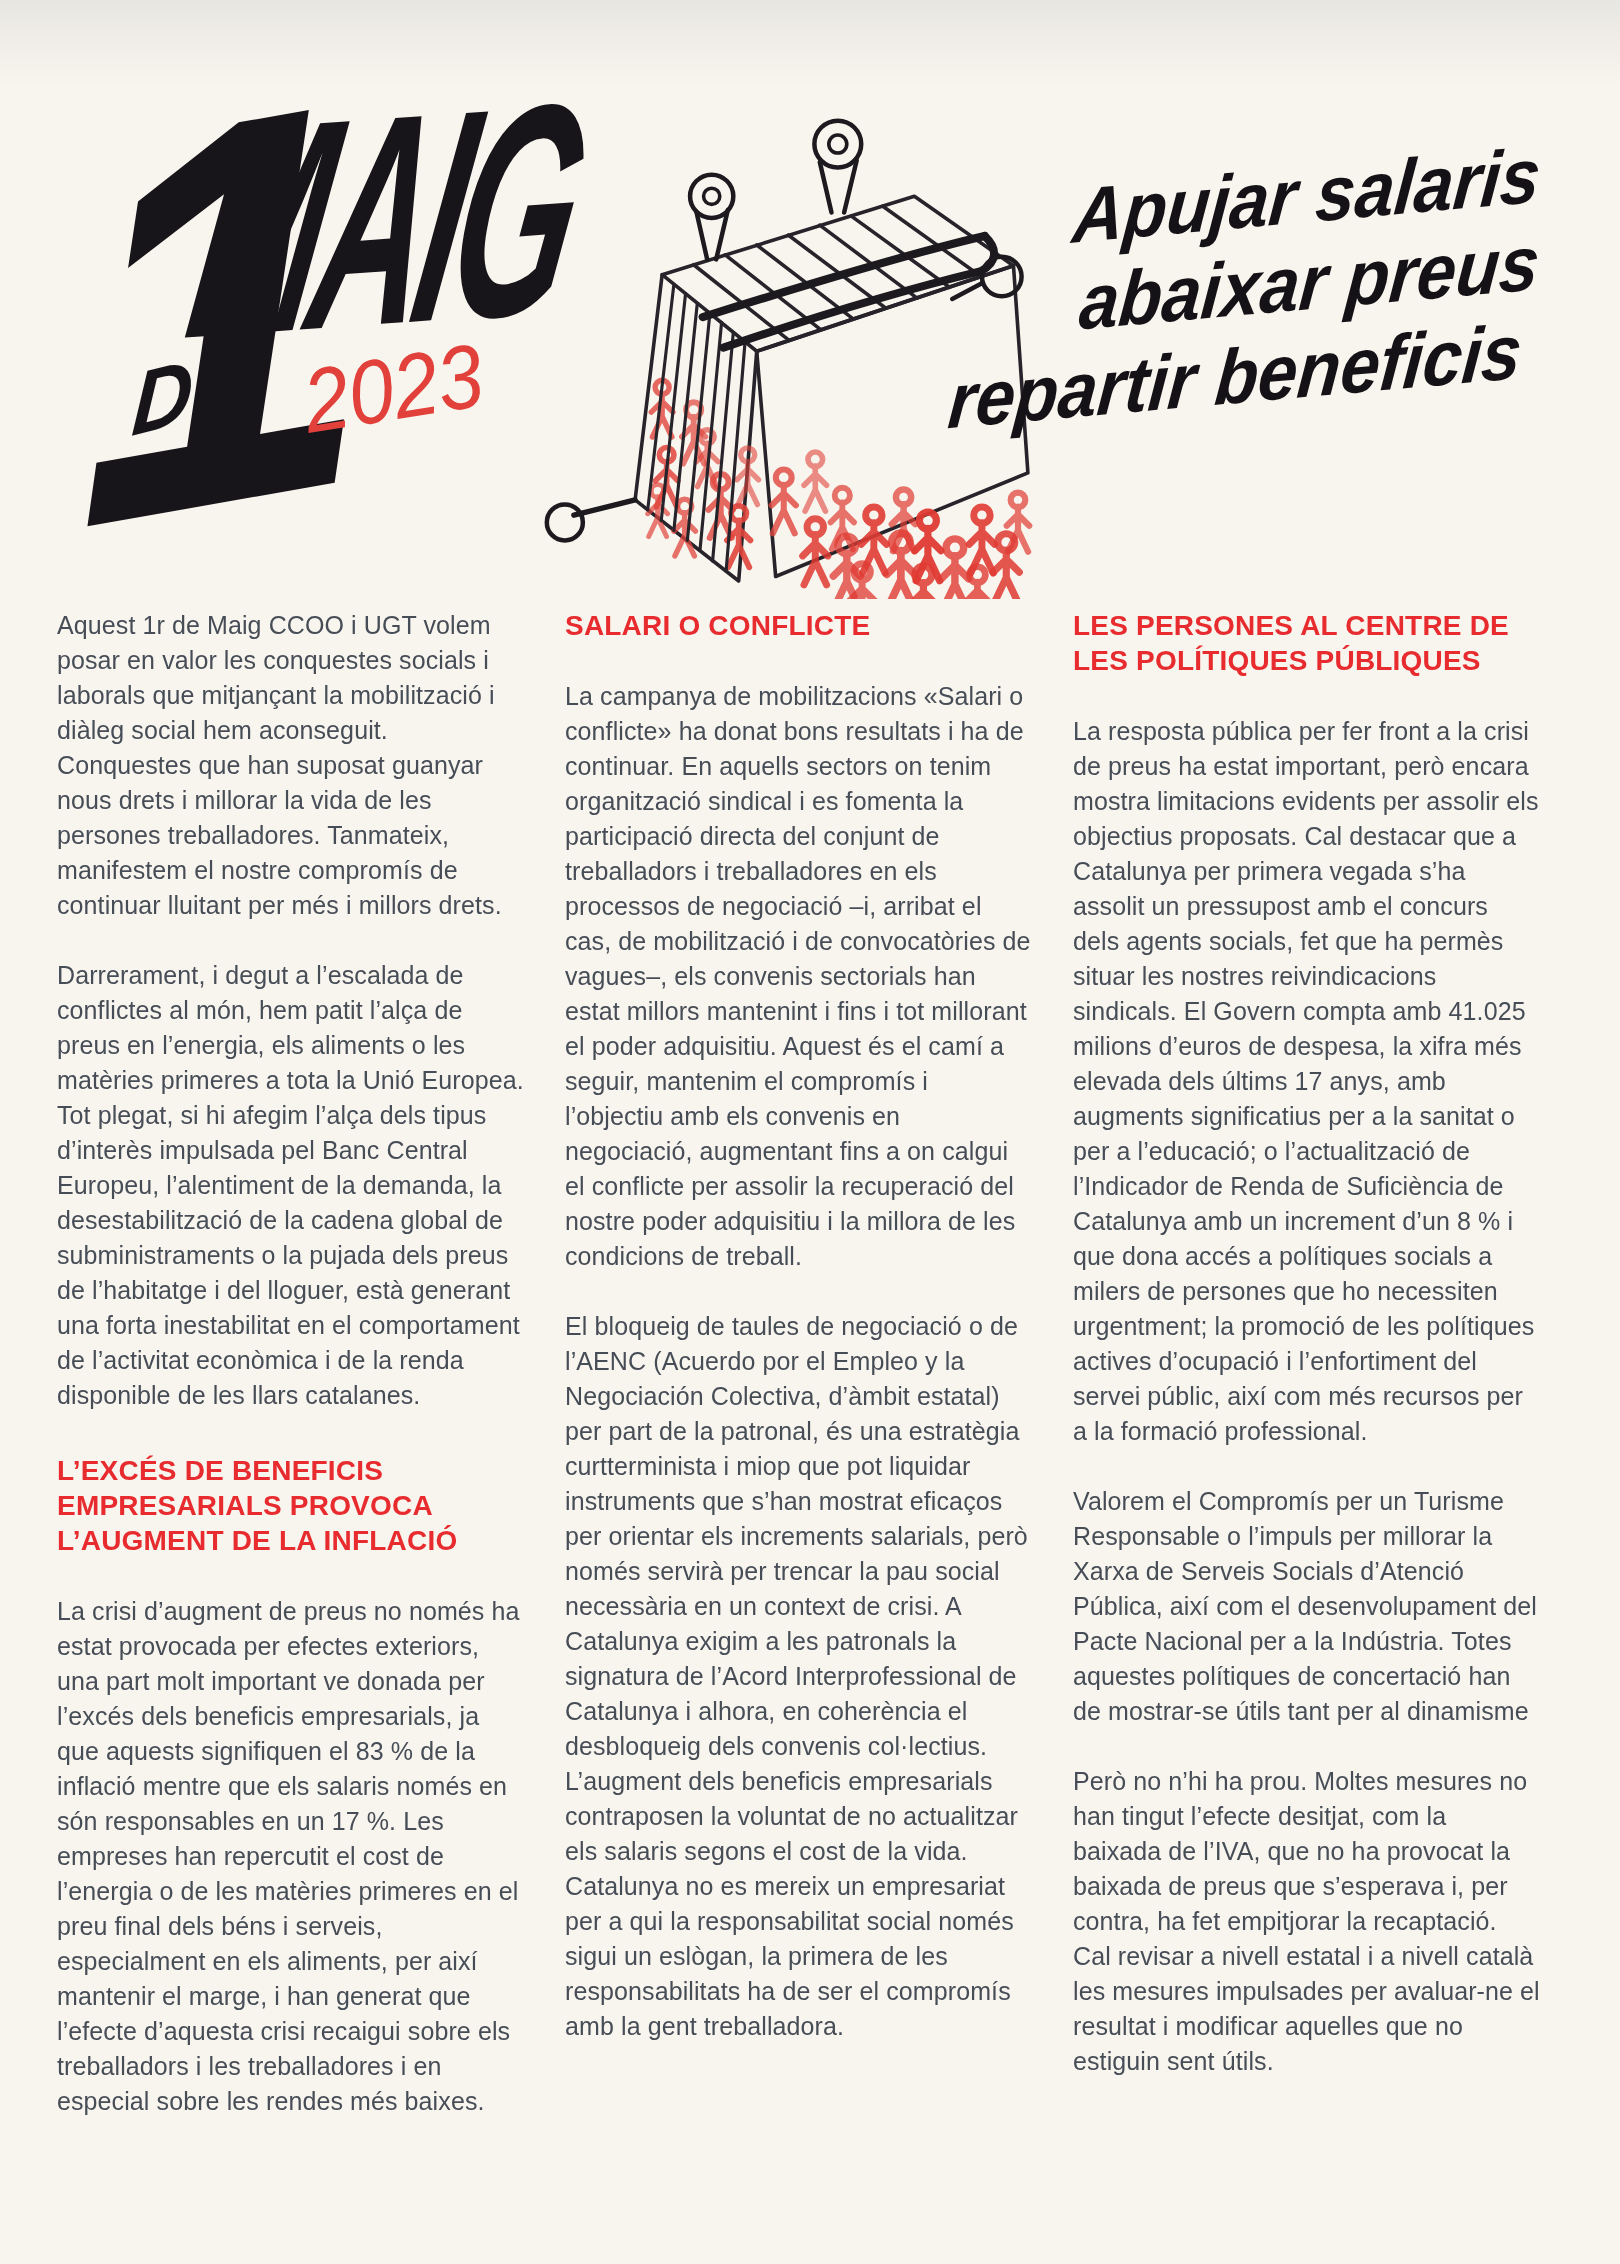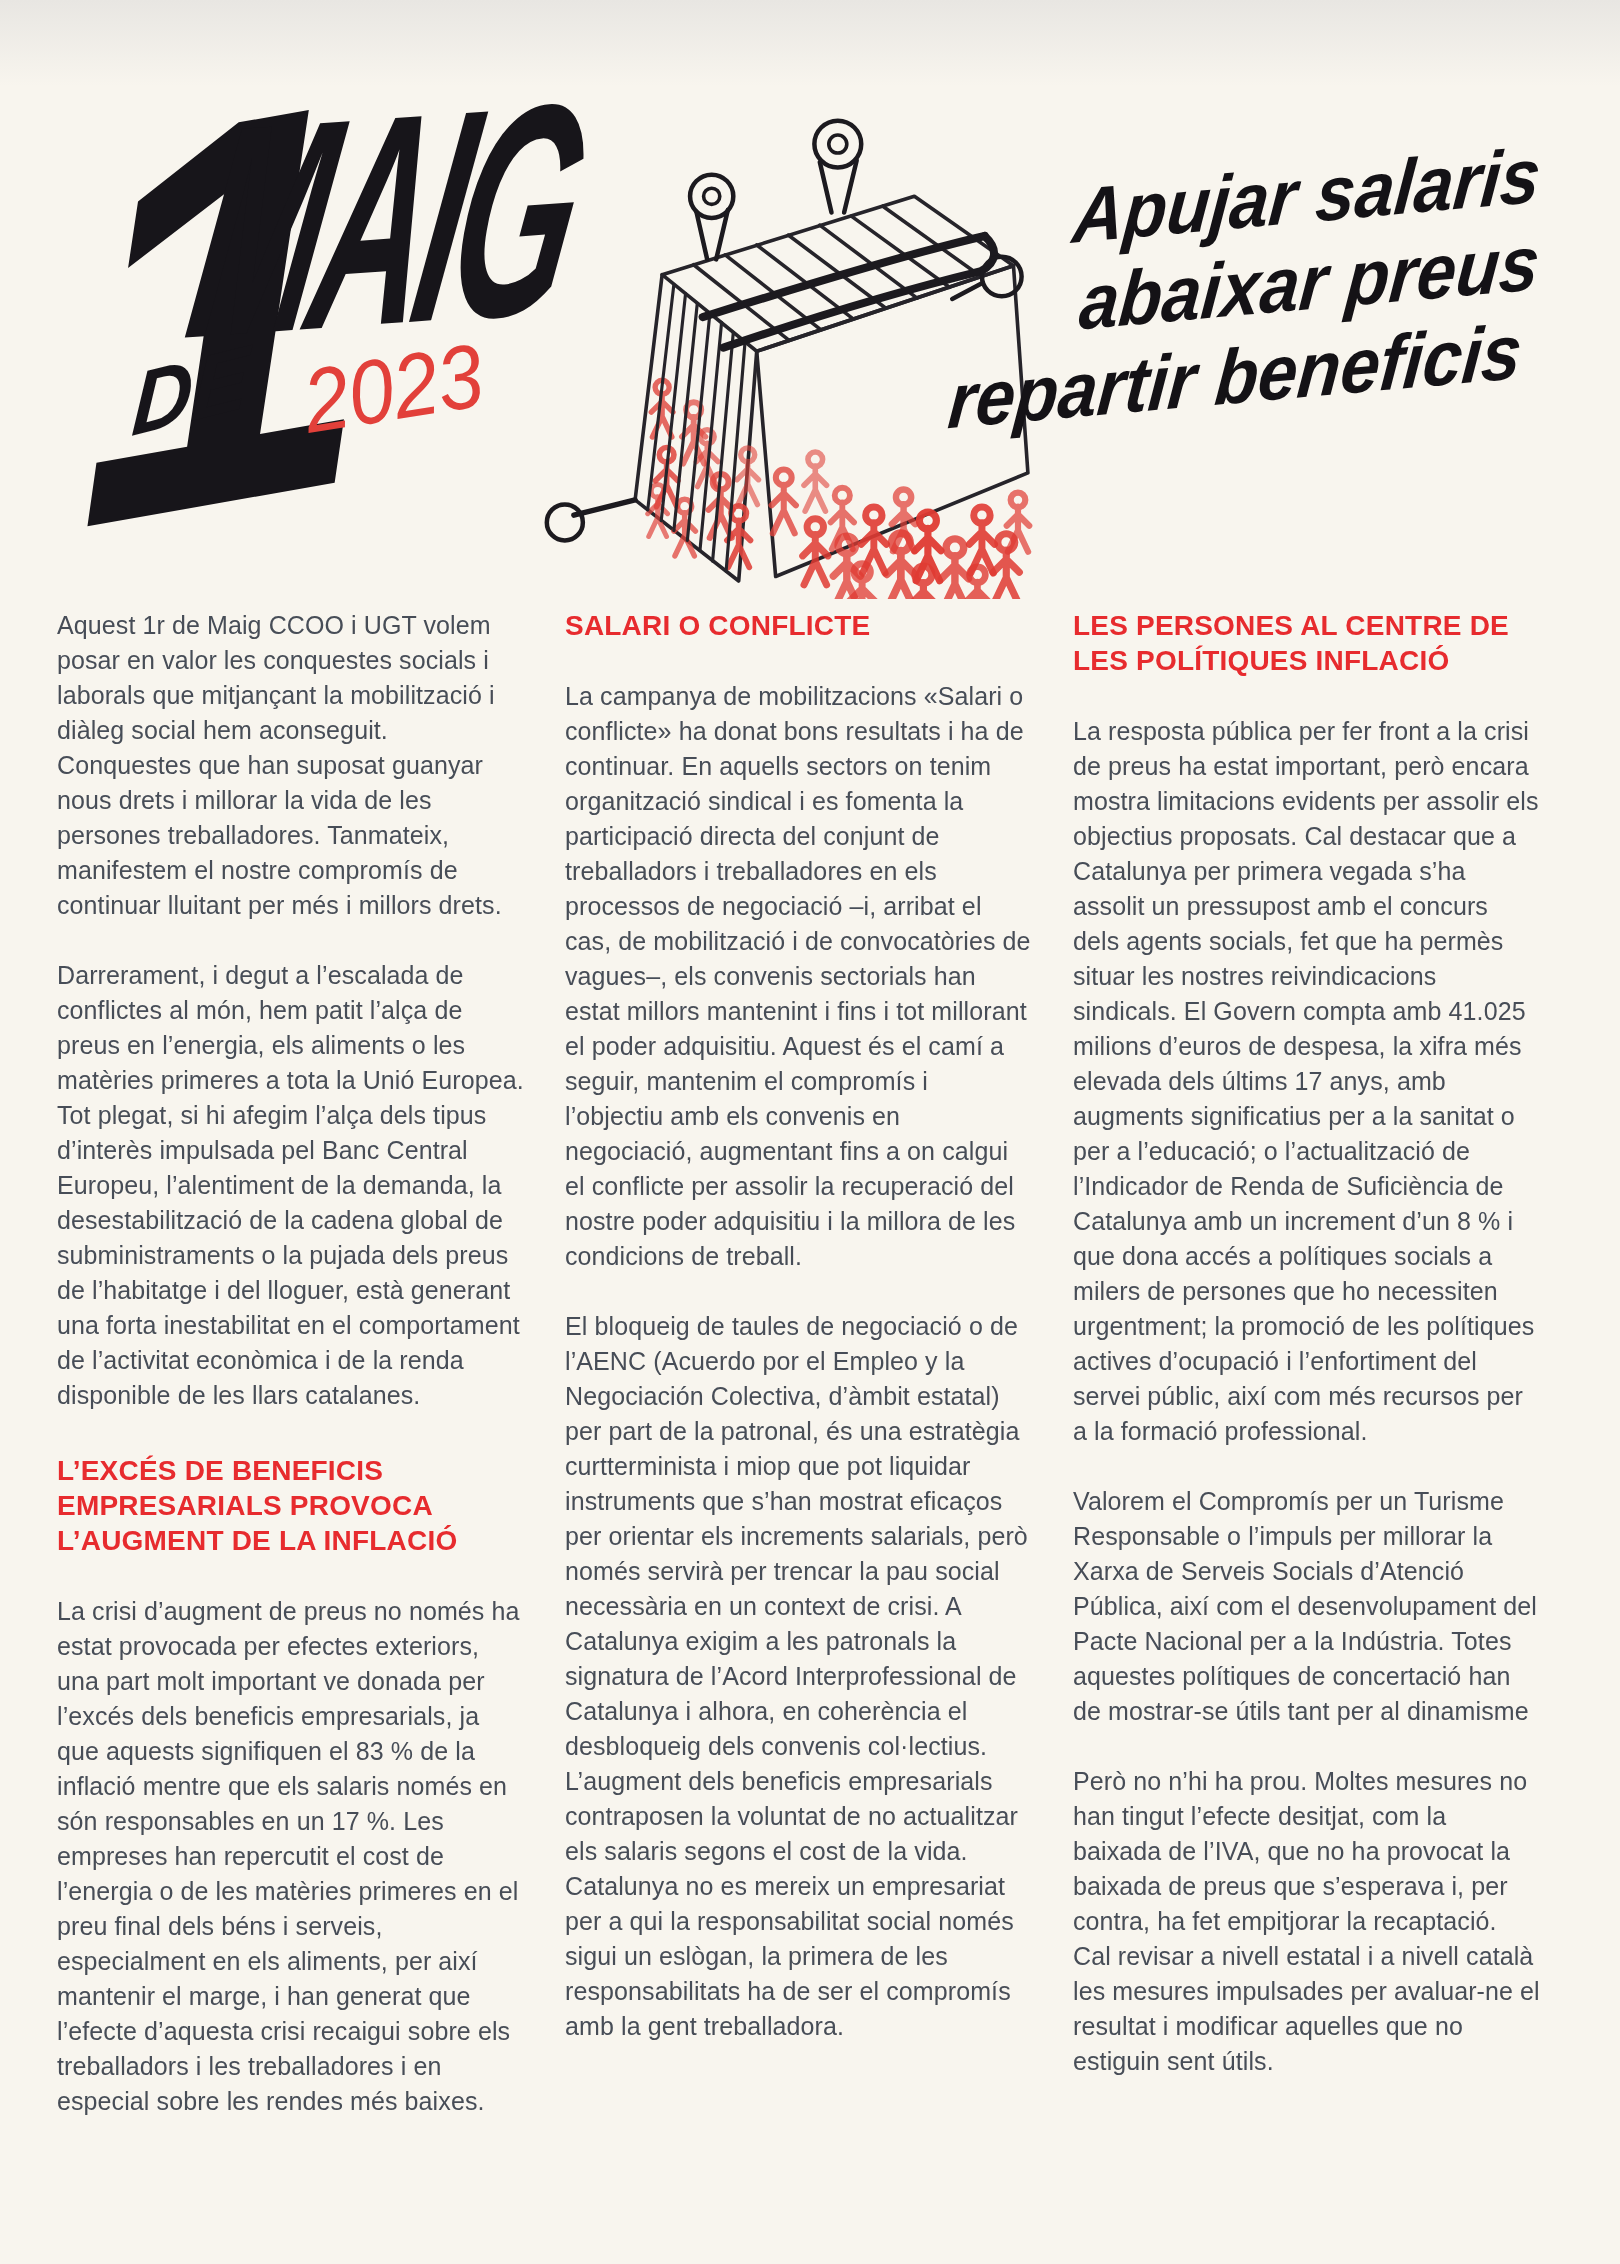--- a/index.html
+++ b/index.html
@@ -160,21 +160,21 @@
       <p>Darrerament, i degut a l’escalada de conflictes al món, hem patit l’alça de preus en l’energia, els aliments o les matèries primeres a tota la Unió Europea. Tot plegat, si hi afegim l’alça dels tipus d’interès impulsada pel Banc Central Europeu, l’alentiment de la demanda, la desestabilització de la cadena global de subministraments o la pujada dels preus de l’habitatge i del lloguer, està generant una forta inestabilitat en el comportament de l’activitat econòmica i de la renda disponible de les llars catalanes.</p>
       <h2 style="color:#e72b2e;">L’EXCÉS DE BENEFICIS EMPRESARIALS PROVOCA L’AUGMENT DE LA INFLACIÓ</h2>
       <p>La crisi d’augment de preus no només ha estat provocada per efectes exteriors, una part molt important ve donada per l’excés dels beneficis empresarials, ja que aquests signifiquen el 83 % de la inflació mentre que els salaris només en són responsables en un 17 %. Les empreses han repercutit el cost de l’energia o de les matèries primeres en el preu final dels béns i serveis, especialment en els aliments, per així mantenir el marge, i han generat que l’efecte d’aquesta crisi recaigui sobre els treballadors i les treballadores i en especial sobre les rendes més baixes.</p>
     </div>
     <div class="col">
       <h2 style="color:#e72b2e;">SALARI O CONFLICTE</h2>
       <p>La campanya de mobilitzacions «Salari o conflicte» ha donat bons resultats i ha de continuar. En aquells sectors on tenim organització sindical i es fomenta la participació directa del conjunt de treballadors i treballadores en els processos de negociació –i, arribat el cas, de mobilització i de convocatòries de vagues–, els convenis sectorials han estat millors mantenint i fins i tot millorant el poder adquisitiu. Aquest és el camí a seguir, mantenim el compromís i l’objectiu amb els convenis en negociació, augmentant fins a on calgui el conflicte per assolir la recuperació del nostre poder adquisitiu i la millora de les condicions de treball.</p>
       <p>El bloqueig de taules de negociació o de l’AENC (Acuerdo por el Empleo y la Negociación Colectiva, d’àmbit estatal) per part de la patronal, és una estratègia curtterminista i miop que pot liquidar instruments que s’han mostrat eficaços per orientar els increments salarials, però només servirà per trencar la pau social necessària en un context de crisi. A Catalunya exigim a les patronals la signatura de l’Acord Interprofessional de Catalunya i alhora, en coherència el desbloqueig dels convenis col·lectius. L’augment dels beneficis empresarials contraposen la voluntat de no actualitzar els salaris segons el cost de la vida. Catalunya no es mereix un empresariat per a qui la responsabilitat social només sigui un eslògan, la primera de les responsabilitats ha de ser el compromís amb la gent treballadora.</p>
     </div>
     <div class="col">
-      <h2 style="color:#e72b2e;">LES PERSONES AL CENTRE DE LES POLÍTIQUES INFLACIÓ</h2>
+      <h2 style="color:#e72b2e;">LES PERSONES AL CENTRE DE LES POLÍTIQUES PÚBLIQUES</h2>
       <p>La resposta pública per fer front a la crisi de preus ha estat important, però encara mostra limitacions evidents per assolir els objectius proposats. Cal destacar que a Catalunya per primera vegada s’ha assolit un pressupost amb el concurs dels agents socials, fet que ha permès situar les nostres reivindicacions sindicals. El Govern compta amb 41.025 milions d’euros de despesa, la xifra més elevada dels últims 17 anys, amb augments significatius per a la sanitat o per a l’educació; o l’actualització de l’Indicador de Renda de Suficiència de Catalunya amb un increment d’un 8 % i que dona accés a polítiques socials a milers de persones que ho necessiten urgentment; la promoció de les polítiques actives d’ocupació i l’enfortiment del servei públic, així com més recursos per a la formació professional.</p>
       <p>Valorem el Compromís per un Turisme Responsable o l’impuls per millorar la Xarxa de Serveis Socials d’Atenció Pública, així com el desenvolupament del Pacte Nacional per a la Indústria. Totes aquestes polítiques de concertació han de mostrar-se útils tant per al dinamisme</p>
       <p>Però no n’hi ha prou. Moltes mesures no han tingut l’efecte desitjat, com la baixada de l’IVA, que no ha provocat la baixada de preus que s’esperava i, per contra, ha fet empitjorar la recaptació. Cal revisar a nivell estatal i a nivell català les mesures impulsades per avaluar-ne el resultat i modificar aquelles que no estiguin sent útils.</p>
     </div>
   </div>
 
 </div>
 
 
 </body></html>

